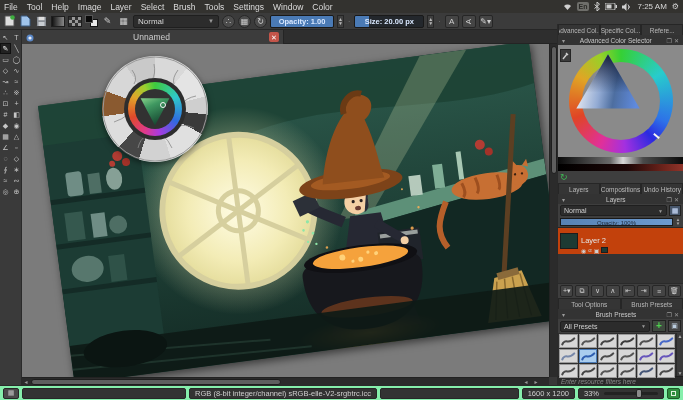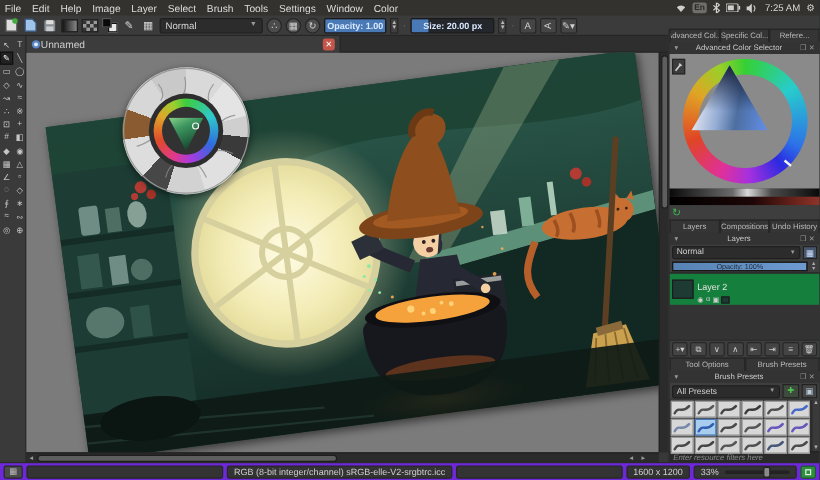--- a/index.html
+++ b/index.html
@@ -31,33 +31,33 @@
   .glyph-btn { color:#cfcfcf; font-size:9px; }
   #blend-select { width:86px; height:13px; background:#2c2c2c; border:1px solid #1f1f1f; border-radius:2px;
                   color:#d6d6d6; font-size:8px; display:flex; align-items:center; padding:0 4px; }
   #blend-select .arr { margin-left:auto; font-size:6px; color:#999; }
   .round-btn { width:13px; height:13px; border-radius:7px; background:#4c4c4c; border:1px solid #272727;
                color:#d0d0d0; font-size:8px; display:flex; align-items:center; justify-content:center; }
   .slider { position:relative; height:13px; background:#23272c; border:1px solid #191919; border-radius:2px; overflow:hidden; }
   .slider .fill { position:absolute; left:0; top:0; bottom:0; background:var(--selection-blue); }
   .slider .lab { position:absolute; inset:0; display:flex; align-items:center; justify-content:center;
                  font-size:7.5px; color:#d9e8ff; font-weight:bold; }
-  #opacity-slider { width:52px; } #size-slider { width:70px; }
+  #opacity-slider { width:64px; } #size-slider { width:70px; }
   .stepper { width:7px; height:13px; display:flex; flex-direction:column; align-items:center; justify-content:center;
              color:#bbb; font-size:5px; line-height:4px; background:#3f3f3f; border:1px solid #262626; }
   .sep-dot { color:#777; font-size:7px; padding:0 1px; }
   .mini-btn { width:14px; height:13px; background:#454545; border:1px solid #262626; border-radius:2px;
               color:#cfcfcf; font-size:8px; display:flex; align-items:center; justify-content:center; }
   #mirror-v-btn span { display:inline-block; transform:rotate(-90deg); }
 
   
   #subtab-bar { position:absolute; left:22px; top:30px; width:535px; height:14px; background:#2e2e2e; border-bottom:1px solid #242424; }
   #subtab { position:absolute; left:0; top:0; width:262px; height:14px; background:#3c3c3c; border-right:1px solid #242424;
             display:flex; align-items:center; padding:0 4px; }
-  #subtab-title { flex:1; color:#cfcfcf; font-size:8.5px; }
+  #subtab-title { flex:1; text-align:center; color:#cfcfcf; font-size:8.5px; }
   #subtab-close { width:10px; height:10px; border-radius:2px; background:#c4554a; color:#fff; font-size:7px;
                   display:flex; align-items:center; justify-content:center; line-height:1; }
 
   
   #toolbox { position:absolute; left:0; top:30px; width:22px; height:355px; background:#3a3a3a; border-right:1px solid #2a2a2a;
              display:grid; grid-template-columns:11px 11px; align-content:start; padding-top:2px; }
   .tool { width:11px; height:11px; display:flex; align-items:center; justify-content:center;
           color:#c6c6c6; font-size:7px; }
   .tool.sel { background:#222; border:1px solid #111; color:#fff; }
 
@@ -122,21 +122,21 @@
   #layer-filter-btn { width:12px; height:11px; background:#47566b; border:1px solid #222; color:#cfe0ff; font-size:7px;
                       display:flex; align-items:center; justify-content:center; }
   #layers-opacity-row { height:10px; padding:1px 2px 1px 2px; display:flex; gap:2px; align-items:center; }
   #layers-opacity { flex:1; height:8px; position:relative; background:#23272c; border:1px solid #191919; overflow:hidden; }
   #layers-opacity .fill { position:absolute; inset:0; background:linear-gradient(90deg,#5782b4,#6d9bd0); }
   #layers-opacity .lab { position:absolute; inset:0; text-align:center; font-size:6px; color:#1d2835; line-height:8px; }
   #layers-opacity-stepper { width:6px; color:#aaa; font-size:4.5px; line-height:4px; text-align:center; }
 
   #layer-list { height:56px; background:#333; border-top:1px solid #262626; overflow:hidden; }
   .layer-row { height:26px; display:flex; align-items:center; gap:3px; padding:1px 2px; }
-  .layer-row.sel { background:#15803d; }
+  .layer-row.sel { background:#c2410c; }
   .layer-thumb { width:18px; height:16px; border:1px solid #1c1c1c; flex:none; }
   .layer-main { flex:1; }
   .layer-name { font-size:7.5px; color:#e4e4e4; line-height:9px; }
   .layer-icons { display:flex; gap:2px; color:#cfcfcf; font-size:6px; align-items:center; }
   .layer-icons .sw { width:7px; height:6px; border:1px solid #1c1c1c; }
 
   #layer-btns { height:15px; display:flex; align-items:center; gap:2px; padding:0 2px; border-top:1px solid #2a2a2a; }
   .lb { flex:1; height:12px; background:#444; border:1px solid #272727; border-radius:2px; color:#cfcfcf;
         font-size:7px; display:flex; align-items:center; justify-content:center; }
 
@@ -152,21 +152,21 @@
   #preset-grid { flex:1; display:grid; grid-template-columns:repeat(6,1fr); grid-auto-rows:14px; gap:1px; padding:1px; background:#2e2e2e; }
   .pcell { background:#d7d7d7; border:1px solid #9a9a9a; position:relative; overflow:hidden; }
   .pcell.sel { background:#a9cdee; border-color:#4a7ab5; }
   .pcell svg { position:absolute; inset:0; width:100%; height:100%; }
   #preset-scroll { width:7px; background:#3a3a3a; border-left:1px solid #2a2a2a; display:flex; flex-direction:column;
                    align-items:center; justify-content:space-between; color:#aaa; font-size:5px; line-height:6px; }
   #filter-input { height:9px; background:#2a2a2a; border-top:1px solid #1f1f1f; color:#8a8a8a; font-size:6.5px;
                   font-style:italic; padding:0 3px; display:flex; align-items:center; }
 
   
-  #statusbar { position:absolute; left:0; top:385px; width:683px; height:15px; background:#6d28d9; border-top:1px solid #2a2a2a;
+  #statusbar { position:absolute; left:0; top:385px; width:683px; height:15px; background:#86efac; border-top:1px solid #2a2a2a;
                display:flex; align-items:center; gap:3px; padding:0 3px; }
   .sb-field { height:11px; background:#333; border:1px solid #272727; border-radius:2px; color:#cfcfcf; font-size:7.5px;
               display:flex; align-items:center; justify-content:center; padding:0 5px; white-space:nowrap; }
   #sb-sel-icon { width:16px; height:11px; background:#4a4a4a; border:1px solid #272727; border-radius:2px; color:#bbb;
                  font-size:7px; display:flex; align-items:center; justify-content:center; }
   #sb-spacer1 { flex:1.2; } #sb-spacer2 { flex:1; }
   #sb-zoom { width:86px; gap:5px; justify-content:flex-start; }
   #sb-zoom .track { position:relative; flex:1; height:3px; background:#222; border-radius:2px; }
   #sb-zoom .knob { position:absolute; left:60%; top:-3px; width:6px; height:9px; background:#8a8a8a; border:1px solid #222; border-radius:2px; }
   #sb-canvas-only { width:13px; height:11px; background:#2f8f3f; border:1px solid #1d5a28; border-radius:2px;
@@ -175,21 +175,21 @@
 </style>
 </head>
 <body>
 
 <div id="app">
 
   <div id="menubar">
     <div id="menu-items">
 
     <span>File</span>
-        <span>Edit</span>
+        <span>Tool</span>
         <span>Help</span>
         <span>Image</span>
         <span>Layer</span>
         <span>Select</span>
         <span>Brush</span>
         <span>Tools</span>
         <span>Settings</span>
         <span>Window</span>
         <span>Color</span>
       </div>

